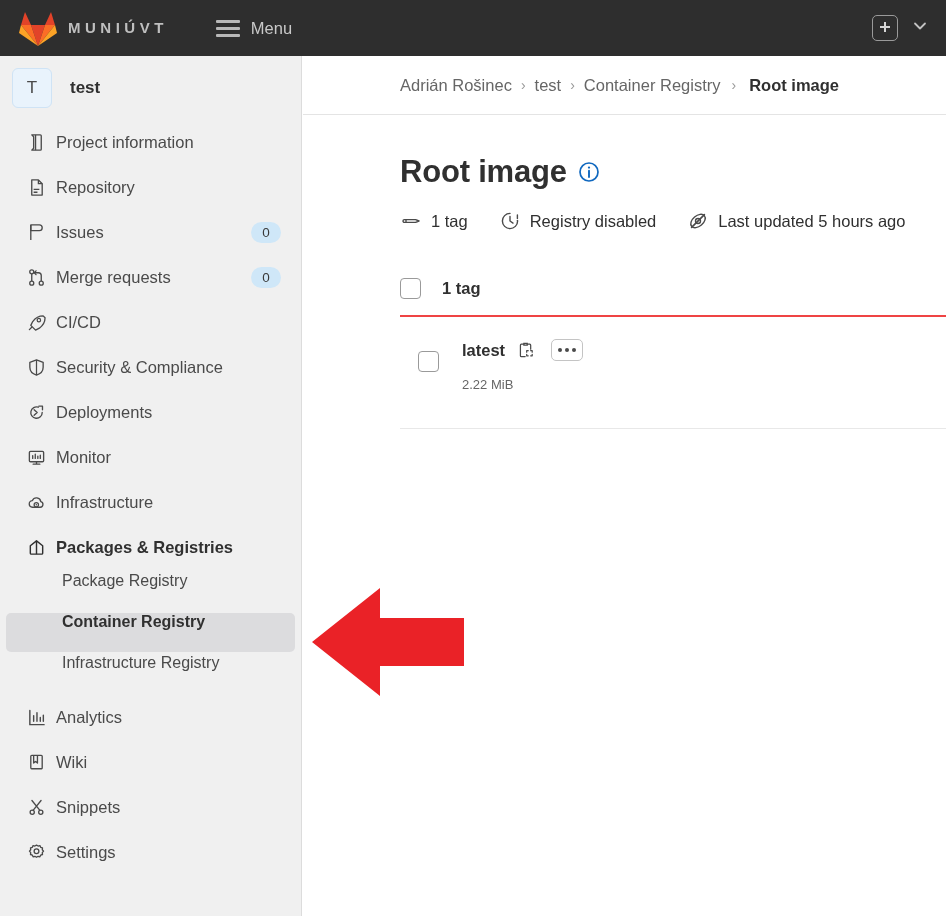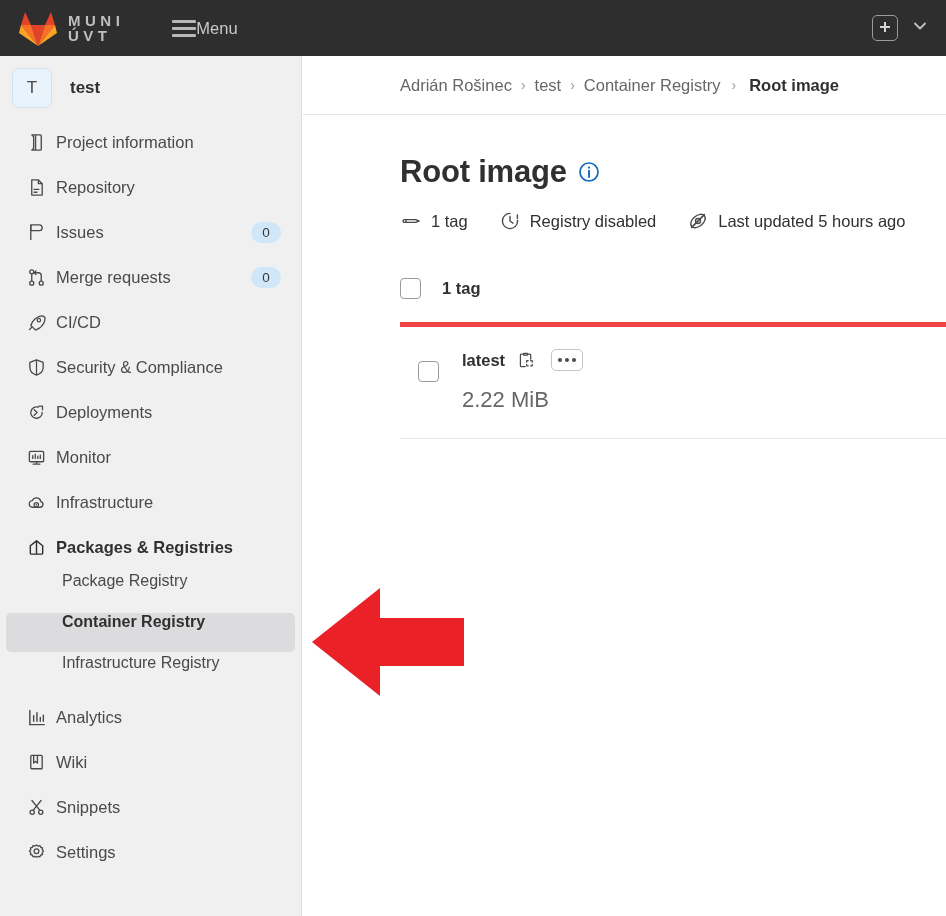--- a/index.html
+++ b/index.html
@@ -15,31 +15,31 @@
   .navbar {
     position: absolute; top: 0; left: 0;
     width: 946px; height: 56px;
     background: #2e2e2e;
     display: flex; align-items: center;
   }
   .brand { display: flex; align-items: center; margin-left: 18px; }
   .brand-logo { width: 40px; height: 38px; display: block; }
   .brand-text {
     margin-left: 10px;
-    display: flex; flex-direction: column;
+    display: flex; flex-direction: row;
     line-height: 1.02;
   }
   .brand-line {
     font-size: 15px; font-weight: 700;
     letter-spacing: 4.5px;
     color: #bfbfbf;
     font-family: "Liberation Sans", sans-serif;
   }
   .menu-btn {
-    display: flex; align-items: center; 
+    display: flex; align-items: center; gap: 11px;
     margin-left: 48px; cursor: pointer;
   }
   .hamburger { width: 24px; display: flex; flex-direction: column; gap: 4px; }
   .hamburger span { display: block; height: 3px; background: #b8b8b8; border-radius: 1px; }
   .menu-label { color: #c9c9c9; font-size: 16.5px; }
   .nav-right {
     margin-left: auto; margin-right: 14px;
     display: flex; align-items: center; gap: 10px;
   }
   .plus-btn {
@@ -160,41 +160,41 @@
     width: 21px; height: 21px;
     border: 1px solid #9a9a9a; border-radius: 4px;
     background: #fff; cursor: pointer;
     flex: 0 0 21px;
   }
   .tags-header .hdr-label {
     margin-left: 21px;
     font-size: 16.5px; font-weight: 700; color: #303030;
   }
 
-  .tag-list { margin-top: 23px; width: 546px; border-top: 5px solid #ef4444; }
+  .tag-list { margin-top: 16px; width: 546px; border-top: 2px solid #ef4444; }
   .tag-row {
     display: flex; align-items: flex-start;
     padding: 22px 0 20px 0;
     border-bottom: 1px solid #e8e8e8;
     min-height: 112px;
   }
   .tag-row .chk { margin-top: 12px; margin-left: 18px; }
   .tag-info { margin-left: 23px; }
   .tag-name-line { display: flex; align-items: center; gap: 11px; }
   .tag-name { font-size: 16.5px; font-weight: 700; color: #303030; }
   .copy-btn { cursor: pointer; display: flex; padding: 1px; }
   .ellipsis-btn {
     width: 32px; height: 22px;
     border: 1px solid #c4c4c4; border-radius: 5px;
     display: flex; align-items: center; justify-content: center;
     gap: 3px; cursor: pointer; background: #fff;
     margin-left: 3px;
   }
   .ellipsis-btn i { width: 4px; height: 4px; border-radius: 50%; background: #4a4a4a; display:block; }
-  .tag-size { margin-top: 16px; font-size: 22px; color: #666; }
+  .tag-size { margin-top: 16px; font-size: 13px; color: #666; }
 
   
   .arrow-annotation {
     position: absolute;
     left: 312px; top: 588px;
     width: 152px; height: 108px;
     pointer-events: none;
   }
 </style>
 </head>

